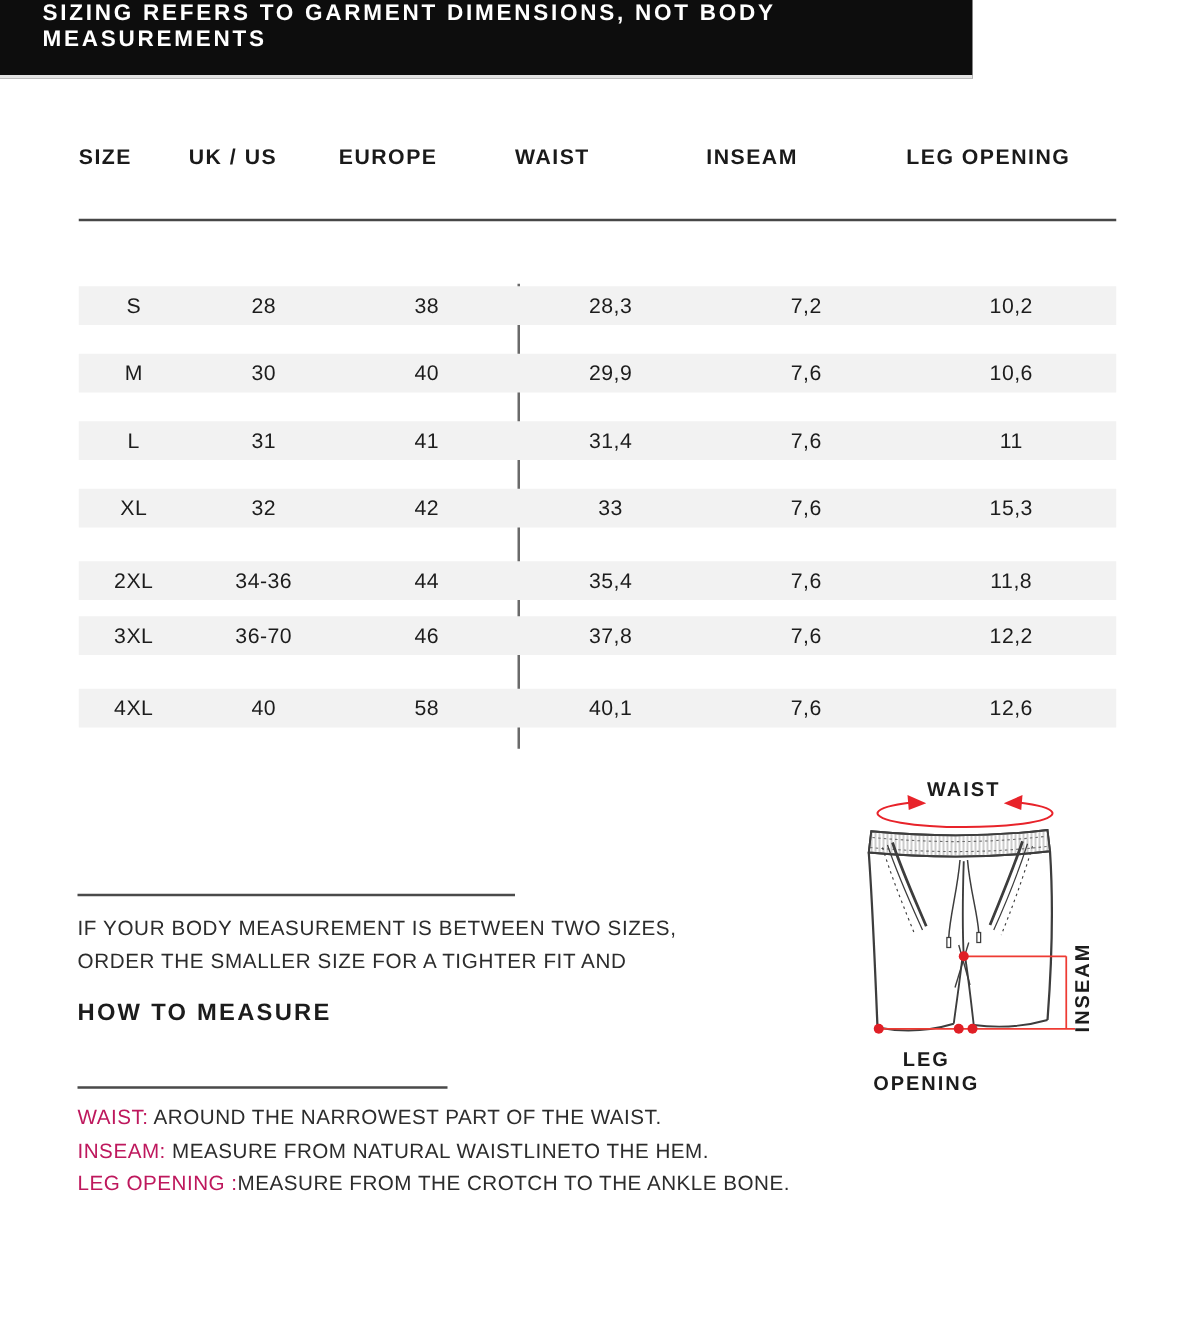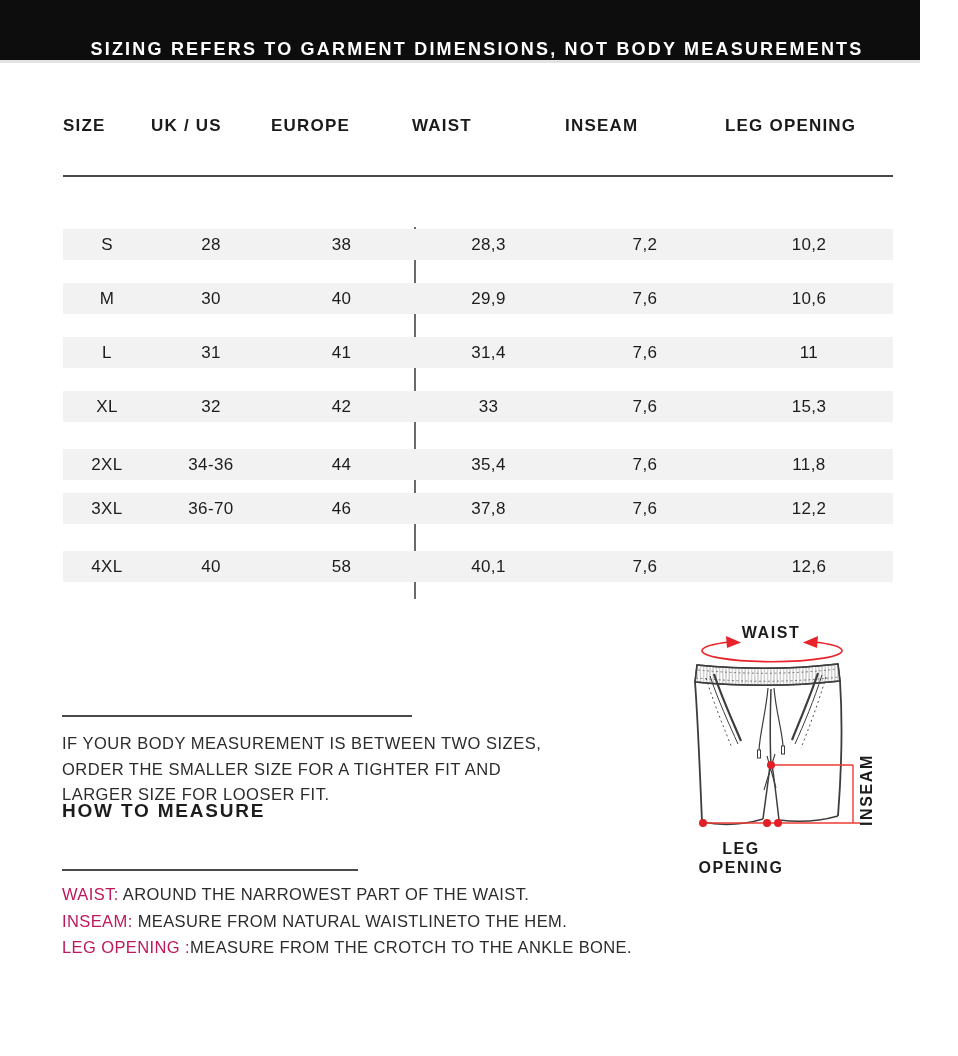--- a/index.html
+++ b/index.html
@@ -6,22 +6,22 @@
     --banner-bg:#0d0d0d; --banner-text:#ffffff; --row-stripe:#f2f2f2;
     --text-dark:#1f1f1f; --rule-dark:#474747; --annotation-red:#ed1c24;
     --line-dark:#3d3d3d;
   }
   *{margin:0;padding:0;box-sizing:border-box;}
   html,body{background:#ffffff;}
   body{font-family:"Liberation Sans",sans-serif;color:var(--text-dark);}
   .page{position:relative;width:958px;height:1056px;margin:0 auto;background:#fff;overflow:hidden;}
 
   
-  .banner{position:absolute;top:0;left:0;width:920px;height:63px;background:var(--banner-bg);
-    display:flex;align-items:flex-end;justify-content:center;border-bottom:3px solid #e3e3e3;padding-left:34px;}
+  .banner{position:absolute;top:0;left:0;width:778px;height:63px;background:var(--banner-bg);
+    display:flex;align-items:flex-start;justify-content:center;border-bottom:3px solid #e3e3e3;padding-left:34px;}
   .banner span{color:var(--banner-text);font-size:18px;font-weight:700;letter-spacing:2.2px;}
 
   
   .thead{position:absolute;top:116px;left:63px;width:830px;display:grid;
     grid-template-columns:88px 120px 141px 153px 160px 168px;}
   .th{font-size:17px;font-weight:700;letter-spacing:1.2px;color:#1a1a1a;}
   .thead-rule{position:absolute;top:175px;left:63px;width:830px;height:2px;background:var(--rule-dark);}
   .tbody{position:absolute;top:229px;left:63px;width:830px;}
   .tr{position:relative;height:31px;background:var(--row-stripe);display:grid;
     grid-template-columns:88px 120px 141px 153px 160px 168px;align-items:center;}
@@ -121,21 +121,20 @@
         <div class="td">40,1</div>
         <div class="td">7,6</div>
         <div class="td">12,6</div>
       </div>
     </div>
 
   <div class="sec-rule" style="top:715px;width:350px;"></div>
   <div class="para">
     <div>IF YOUR BODY MEASUREMENT IS BETWEEN TWO SIZES,</div>
     <div>ORDER THE SMALLER SIZE FOR A TIGHTER FIT AND</div>
-    <div>LARGER SIZE FOR LOOSER FIT.</div>
   </div>
 
   <h2 class="sec-title" style="top:800px;">HOW TO MEASURE</h2>
   <div class="sec-rule" style="top:869px;width:296px;"></div>
   <div class="measure-list">
       <div class="measure-item"><b>WAIST:</b><span> AROUND THE NARROWEST PART OF THE WAIST.</span></div>
       <div class="measure-item"><b>INSEAM:</b><span> MEASURE FROM NATURAL WAISTLINETO THE HEM.</span></div>
       <div class="measure-item"><b>LEG OPENING :</b><span>MEASURE FROM THE CROTCH TO THE ANKLE BONE.</span></div>
     </div>
 

